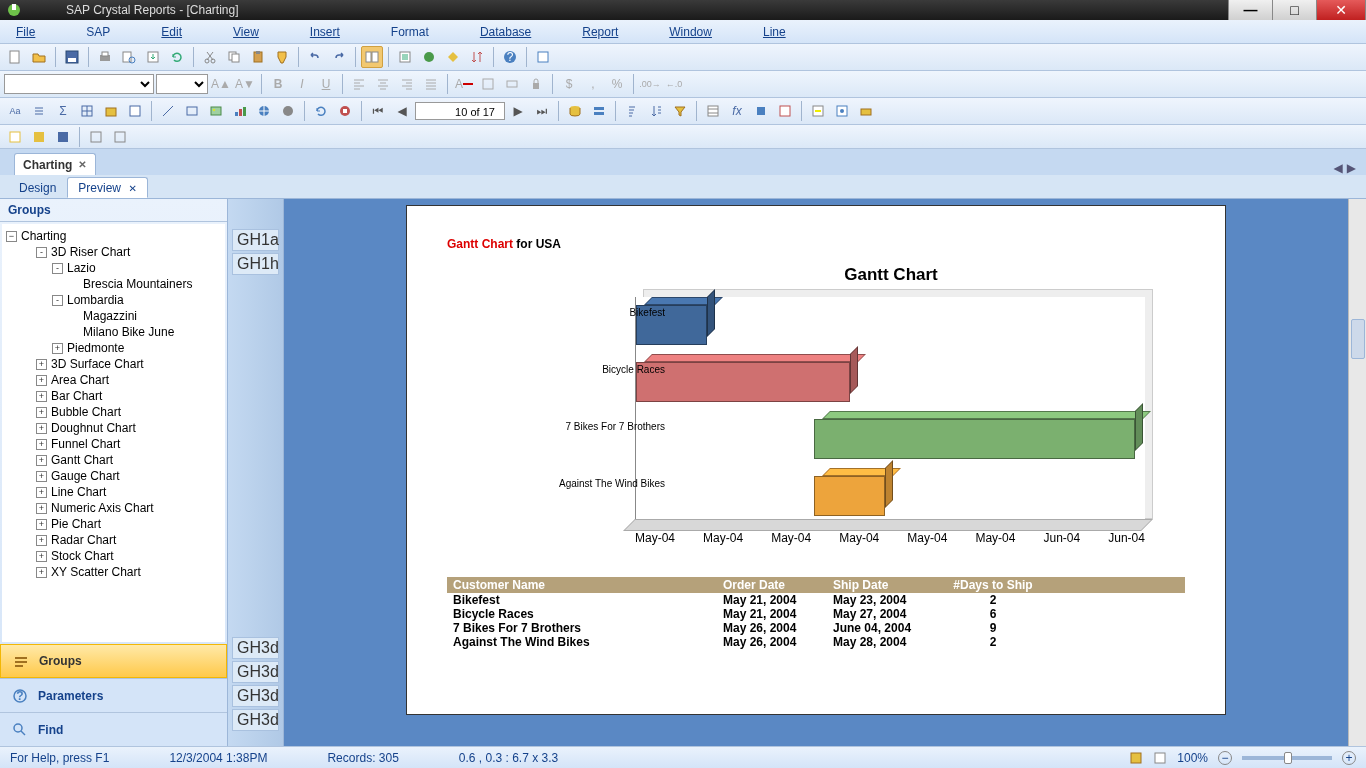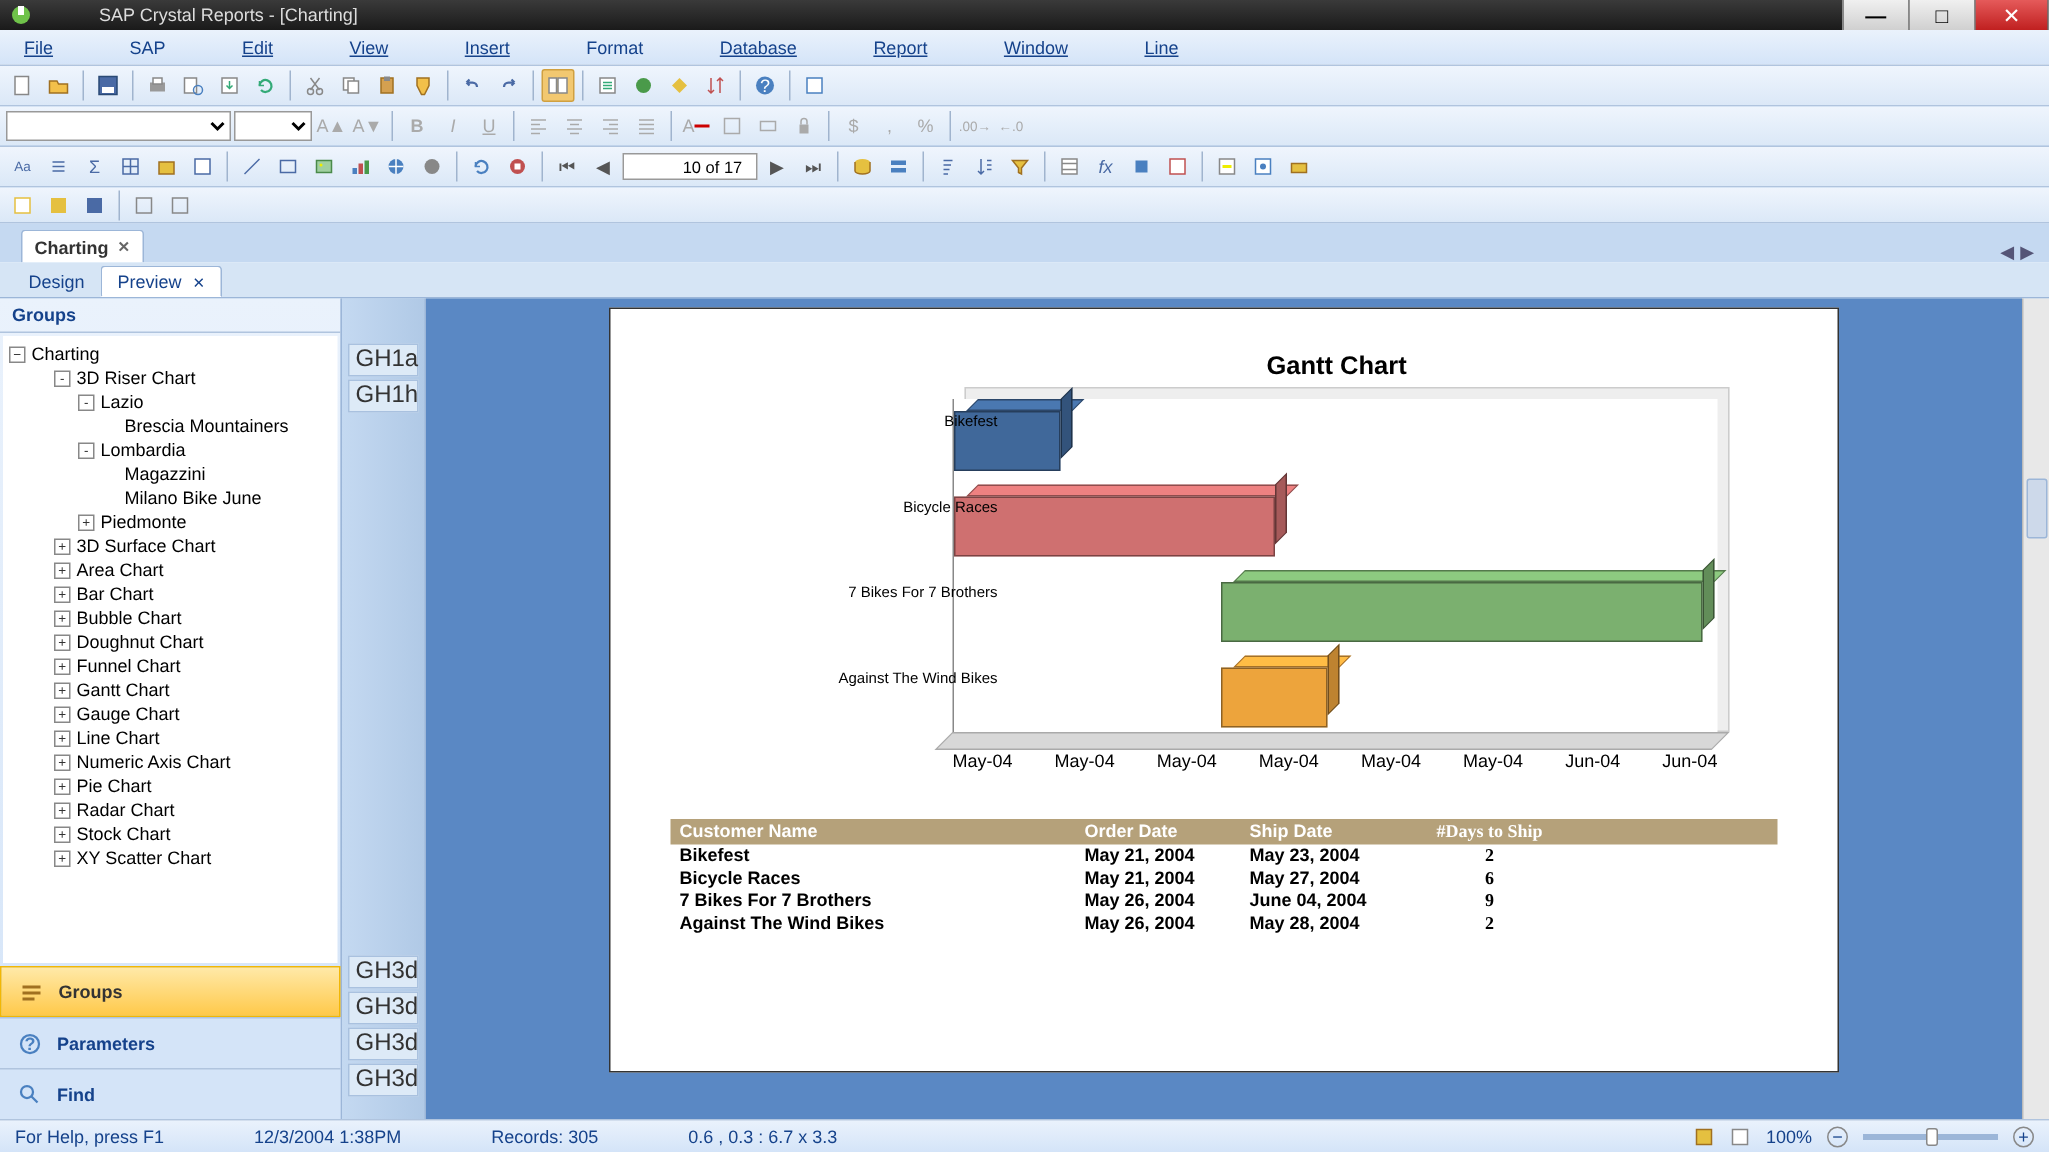--- a/index.html
+++ b/index.html
@@ -83,21 +83,21 @@
 .gantt-axis { position: absolute; left: 108px; top: 242px; width: 510px; display: flex; justify-content: space-between; font-size: 10px; }
 .gantt-floor { position: absolute; left: 108px; top: 230px; width: 518px; height: 12px; background: #d8d8d8; transform: skewX(-45deg); transform-origin: left top; border: 1px solid #aaa; }
 .gantt-back { position: absolute; left: 116px; top: 0; width: 510px; height: 230px; background: #eee; border: 1px solid #ccc; }
 
 
 .data-table { font-size: 13px; }
 .data-header { background: #b5a17a; color: #fff; font-weight: bold; display: flex; padding: 1px 6px; }
 .data-row { display: flex; padding: 0 6px; color: #000; font-weight: bold; }
 .col-name { width: 270px; }
 .col-date { width: 110px; text-align: left; }
-.col-days { width: 100px; text-align: center; font-family: Liberation Serif, serif; }
+.col-days { width: 100px; text-align: center; }
 
 
 .vscroll { width: 18px; background: #e8e8e8; border-left: 1px solid #bbb; position: relative; }
 .vscroll .thumb { position: absolute; top: 120px; left: 2px; width: 14px; height: 40px; background: #cdd9ea; border: 1px solid #9cb6d8; border-radius: 2px; }
 
 
 .statusbar { height: 22px; background: linear-gradient(#eaf2fc, #d4e4f8); border-top: 1px solid #b0c4de; display: flex; align-items: center; padding: 0 10px; color: #15428b; font-size: 11px; gap: 60px; }
 .statusbar .right { margin-left: auto; display: flex; align-items: center; gap: 10px; }
 .zoom-slider { width: 90px; height: 4px; background: #9cb6d8; position: relative; }
 .zoom-slider .knob { position: absolute; left: 42px; top: -4px; width: 8px; height: 12px; background: #fff; border: 1px solid #888; border-radius: 2px; }
@@ -665,20 +665,23 @@
     <div class="marker">GH1h</div>
     <div style="height:360px"></div>
     <div class="marker">GH3d</div>
     <div class="marker">GH3d</div>
     <div class="marker">GH3d</div>
     <div class="marker">GH3d</div>
   </div>
 
   <div class="canvas-wrap">
     <div class="paper">
+      <div class="report-title">
+        <span class="red">Gantt Chart</span><span> for USA</span>
+      </div>
       <div class="chart-title">Gantt Chart</div>
 
       <div class="gantt" id="gantt">
         <div class="gantt-back"></div>
         <div class="gantt-plot" id="gantt-plot">
             <div class="gantt-row" style="top: 0px;">
               <div class="bar3d" style="left: 0%; width: 14%;">
                 <div class="top" style="background:#40689a;filter:brightness(1.15)"></div>
                 <div class="side" style="background:#40689a;filter:brightness(0.8)"></div>
                 <div class="front" style="background:#40689a"></div>

